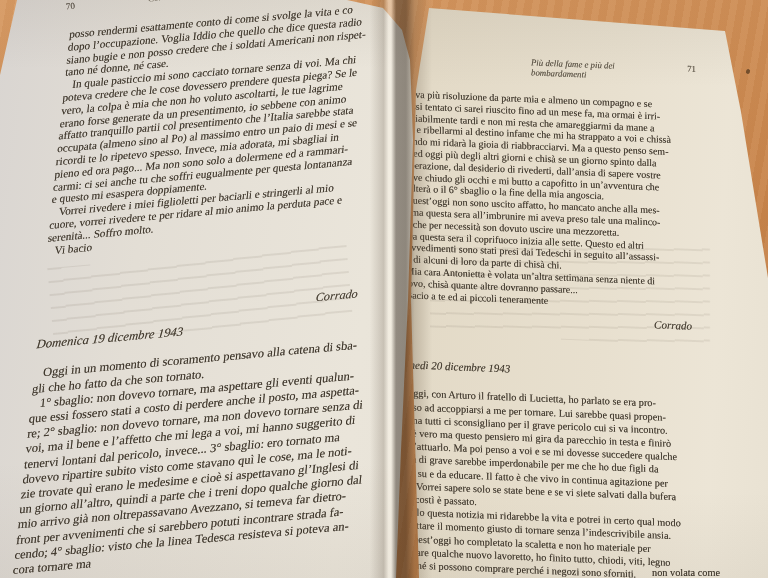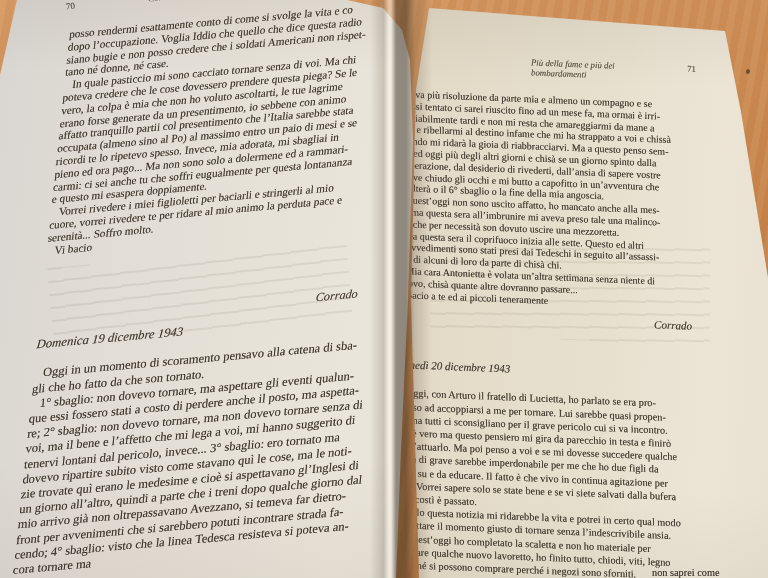--- a/index.html
+++ b/index.html
@@ -160,19 +160,19 @@
           <div class="line">voi. Vorrei sapere solo se state bene e se vi siete salvati dalla bufera</div>
           <div class="line">che costì è passato.</div>
           <div class="line">   Solo questa notizia mi ridarebbe la vita e potrei in certo qual modo</div>
           <div class="line">aspettare il momento giusto di tornare senza l’indescrivibile ansia.</div>
           <div class="line">   Quest’oggi ho completato la scaletta e non ho materiale per</div>
           <div class="line">iniziare qualche nuovo lavoretto, ho finito tutto, chiodi, viti, legno</div>
           <div class="line">ecc. né si possono comprare perché i negozi sono sforniti.</div>
         </div>
     </div>
 
-    <span id="rp-partial" class="ink">non saprei come</span>
+    <span id="rp-partial" class="ink">non volata come</span>
   </div>
 
   <div id="gutter-shadow"></div>
 
   <div id="desk-speck"></div>
 </div>
 
 </body></html>

